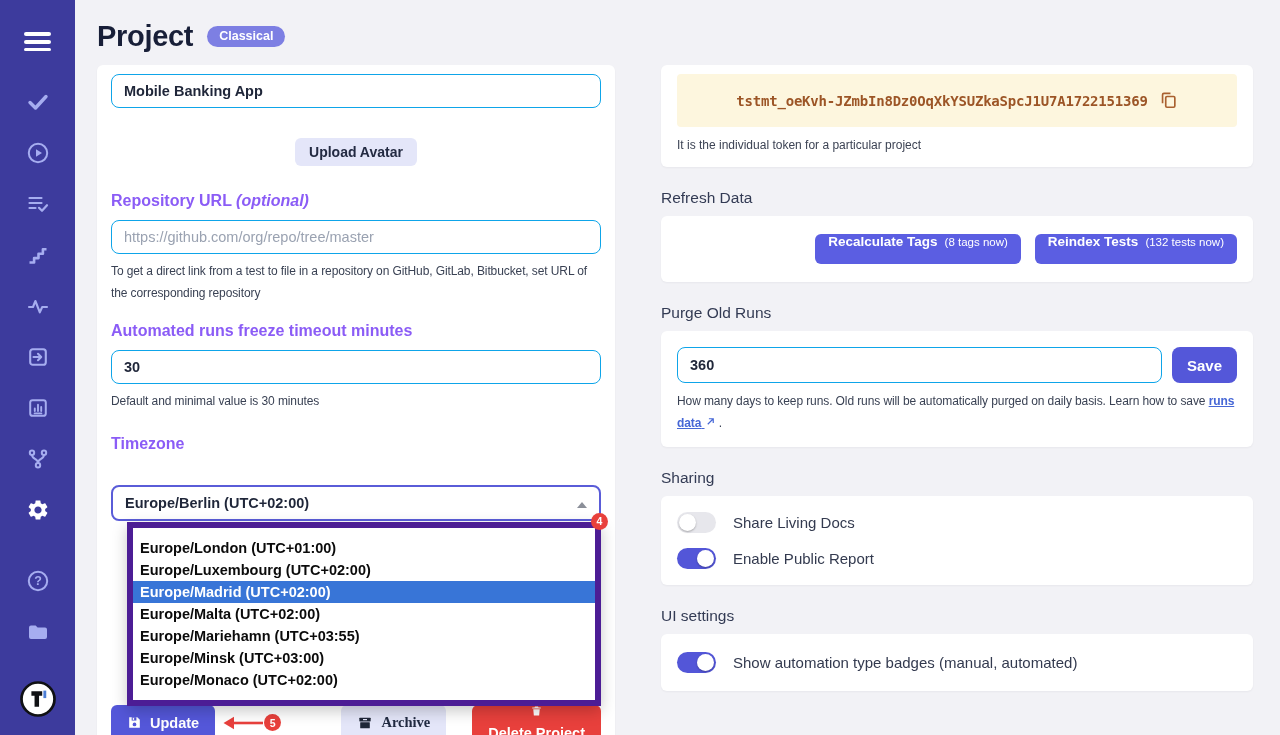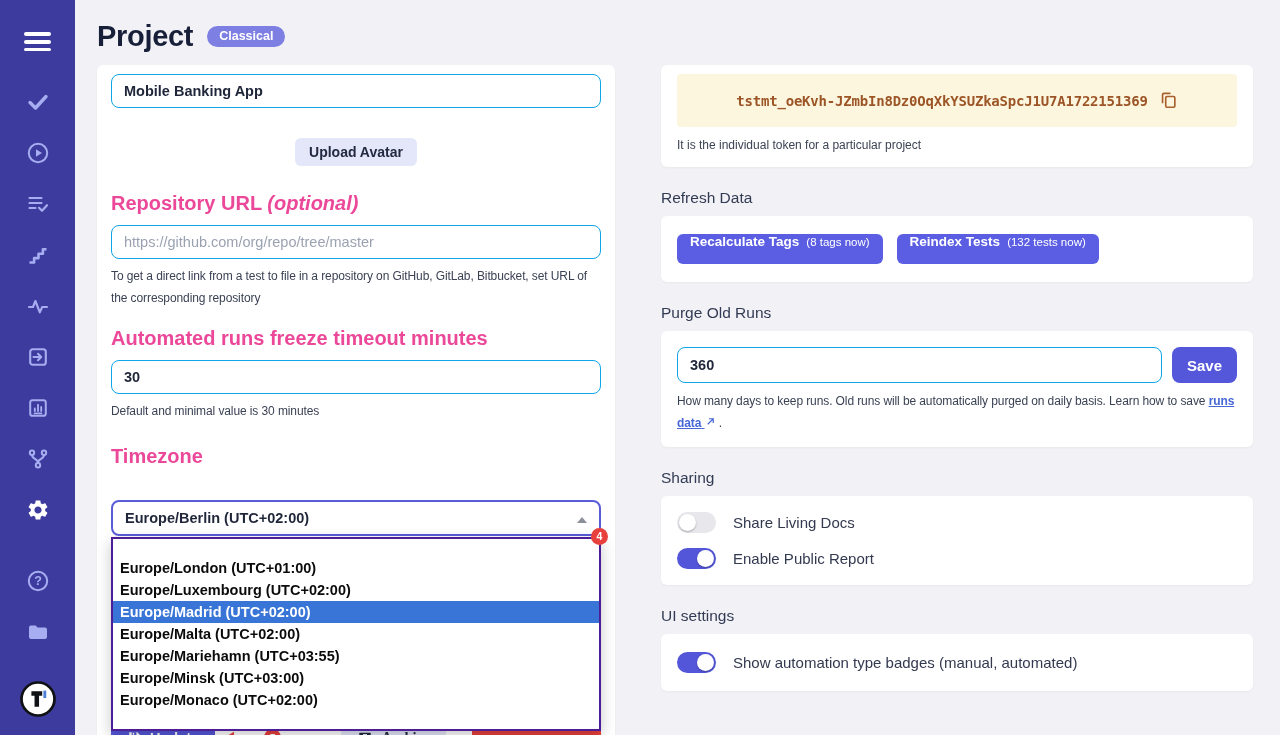--- a/index.html
+++ b/index.html
@@ -37,21 +37,21 @@
     width:100%; height:34px; border:1px solid #0ea5e9; border-radius:8px;
     padding:0 12px; font-family:"Liberation Sans",sans-serif;
     font-size:14.5px; font-weight:600; color:#1f2639; background:#fff; outline:none;
   }
   .text-input::placeholder { color:#9aa2b1; font-weight:400; }
   .upload-avatar {
     display:block; margin:30px auto 0; background:#e4e6f9; color:#232a42;
     border:none; border-radius:6px; padding:6px 14px; font-size:14px; font-weight:600;
     font-family:"Liberation Sans",sans-serif; cursor:pointer; height:28px;
   }
-  .field-label { font-size:20px; font-weight:700; color:#ec4899; margin:26px 0 10px; }
+  .field-label { font-size:16px; font-weight:700; color:#8b5cf6; margin:26px 0 10px; }
   .field-label .opt-note { font-weight:700; font-style:italic; }
   .fl-freeze { margin-top:18px; }
   .fl-tz { margin-top:22px; }
   .help {
     font-size:12px; color:#3a4254; line-height:1.8; margin-top:7px; letter-spacing:-0.1px;
   }
   
   .tz-wrap { position:relative; margin-top:8px; }
   .tz-select {
     height:36px; border:2px solid #5a5cd8; border-radius:8px; background:#fff;
@@ -62,23 +62,23 @@
     position:absolute; right:12px; top:15px; width:0; height:0;
     border-left:5px solid transparent; border-right:5px solid transparent;
     border-bottom:6px solid #8b8f99;
   }
   .step-badge {
     width:17px; height:17px; border-radius:50%; background:#e8403c; color:#fff;
     font-size:10.5px; font-weight:700; display:flex; align-items:center; justify-content:center;
   }
   .badge-on-select { position:absolute; right:-7px; top:28px; z-index:9; }
   .tz-dropdown {
-    position:absolute; top:37px; left:0; right:0; z-index:5;
-    background:#fff; border:2px solid #4c1d95;
-    box-shadow:0 5px 14px rgba(0,0,0,.22); padding:18px 0;
+    position:absolute; top:37px; left:16px; right:0; z-index:5;
+    background:#fff; border:6px solid #4c1d95;
+    box-shadow:0 5px 14px rgba(0,0,0,.22); padding:9px 0;
   }
   .opt {
     font-size:14.5px; font-weight:600; color:#0b0b0b; line-height:22px;
     padding:0 7px; cursor:pointer; white-space:nowrap;
   }
   .opt.hl { background:#3875d7; color:#fff; }
   
   .actions { display:flex; align-items:center; margin-top:184px; }
   .btn {
     display:inline-flex; align-items:center; gap:8px; border:none; cursor:pointer;
@@ -97,21 +97,21 @@
     background:#fdf6de; border-radius:4px; height:53px;
     display:flex; align-items:center; justify-content:center; gap:11px;
   }
   .token-text {
     font-family:"DejaVu Sans Mono", monospace; font-size:14px; font-weight:700;
     color:#9c5526; letter-spacing:-0.2px;
   }
   .copy-btn { background:none; border:none; cursor:pointer; padding:0; line-height:0; }
   .token-caption { font-size:12px; color:#3c4354; margin-top:11px; }
   .section-h { font-size:15.5px; font-weight:500; color:#333b54; margin:22px 0 9px; }
-  .refresh-card { padding:18px 16px; display:flex; gap:14px; }
+  .refresh-card { padding:18px 16px; display:flex; gap:14px;justify-content:flex-end; }
   .btn-action {
     background:#5b5ee2; color:#fff; border:none; border-radius:6px; cursor:pointer;
     height:30px; padding:0 13px; display:inline-flex; align-items:baseline; gap:7px;
     font-family:"Liberation Sans",sans-serif;
   }
   .btn-action .lbl { font-size:13.5px; font-weight:700; }
   .btn-action .cnt { font-size:11.5px; font-weight:400; }
   .purge-card { padding:16px 16px 13px; }
   .purge-row { display:flex; gap:10px; }
   .purge-row .text-input { height:36px; }

